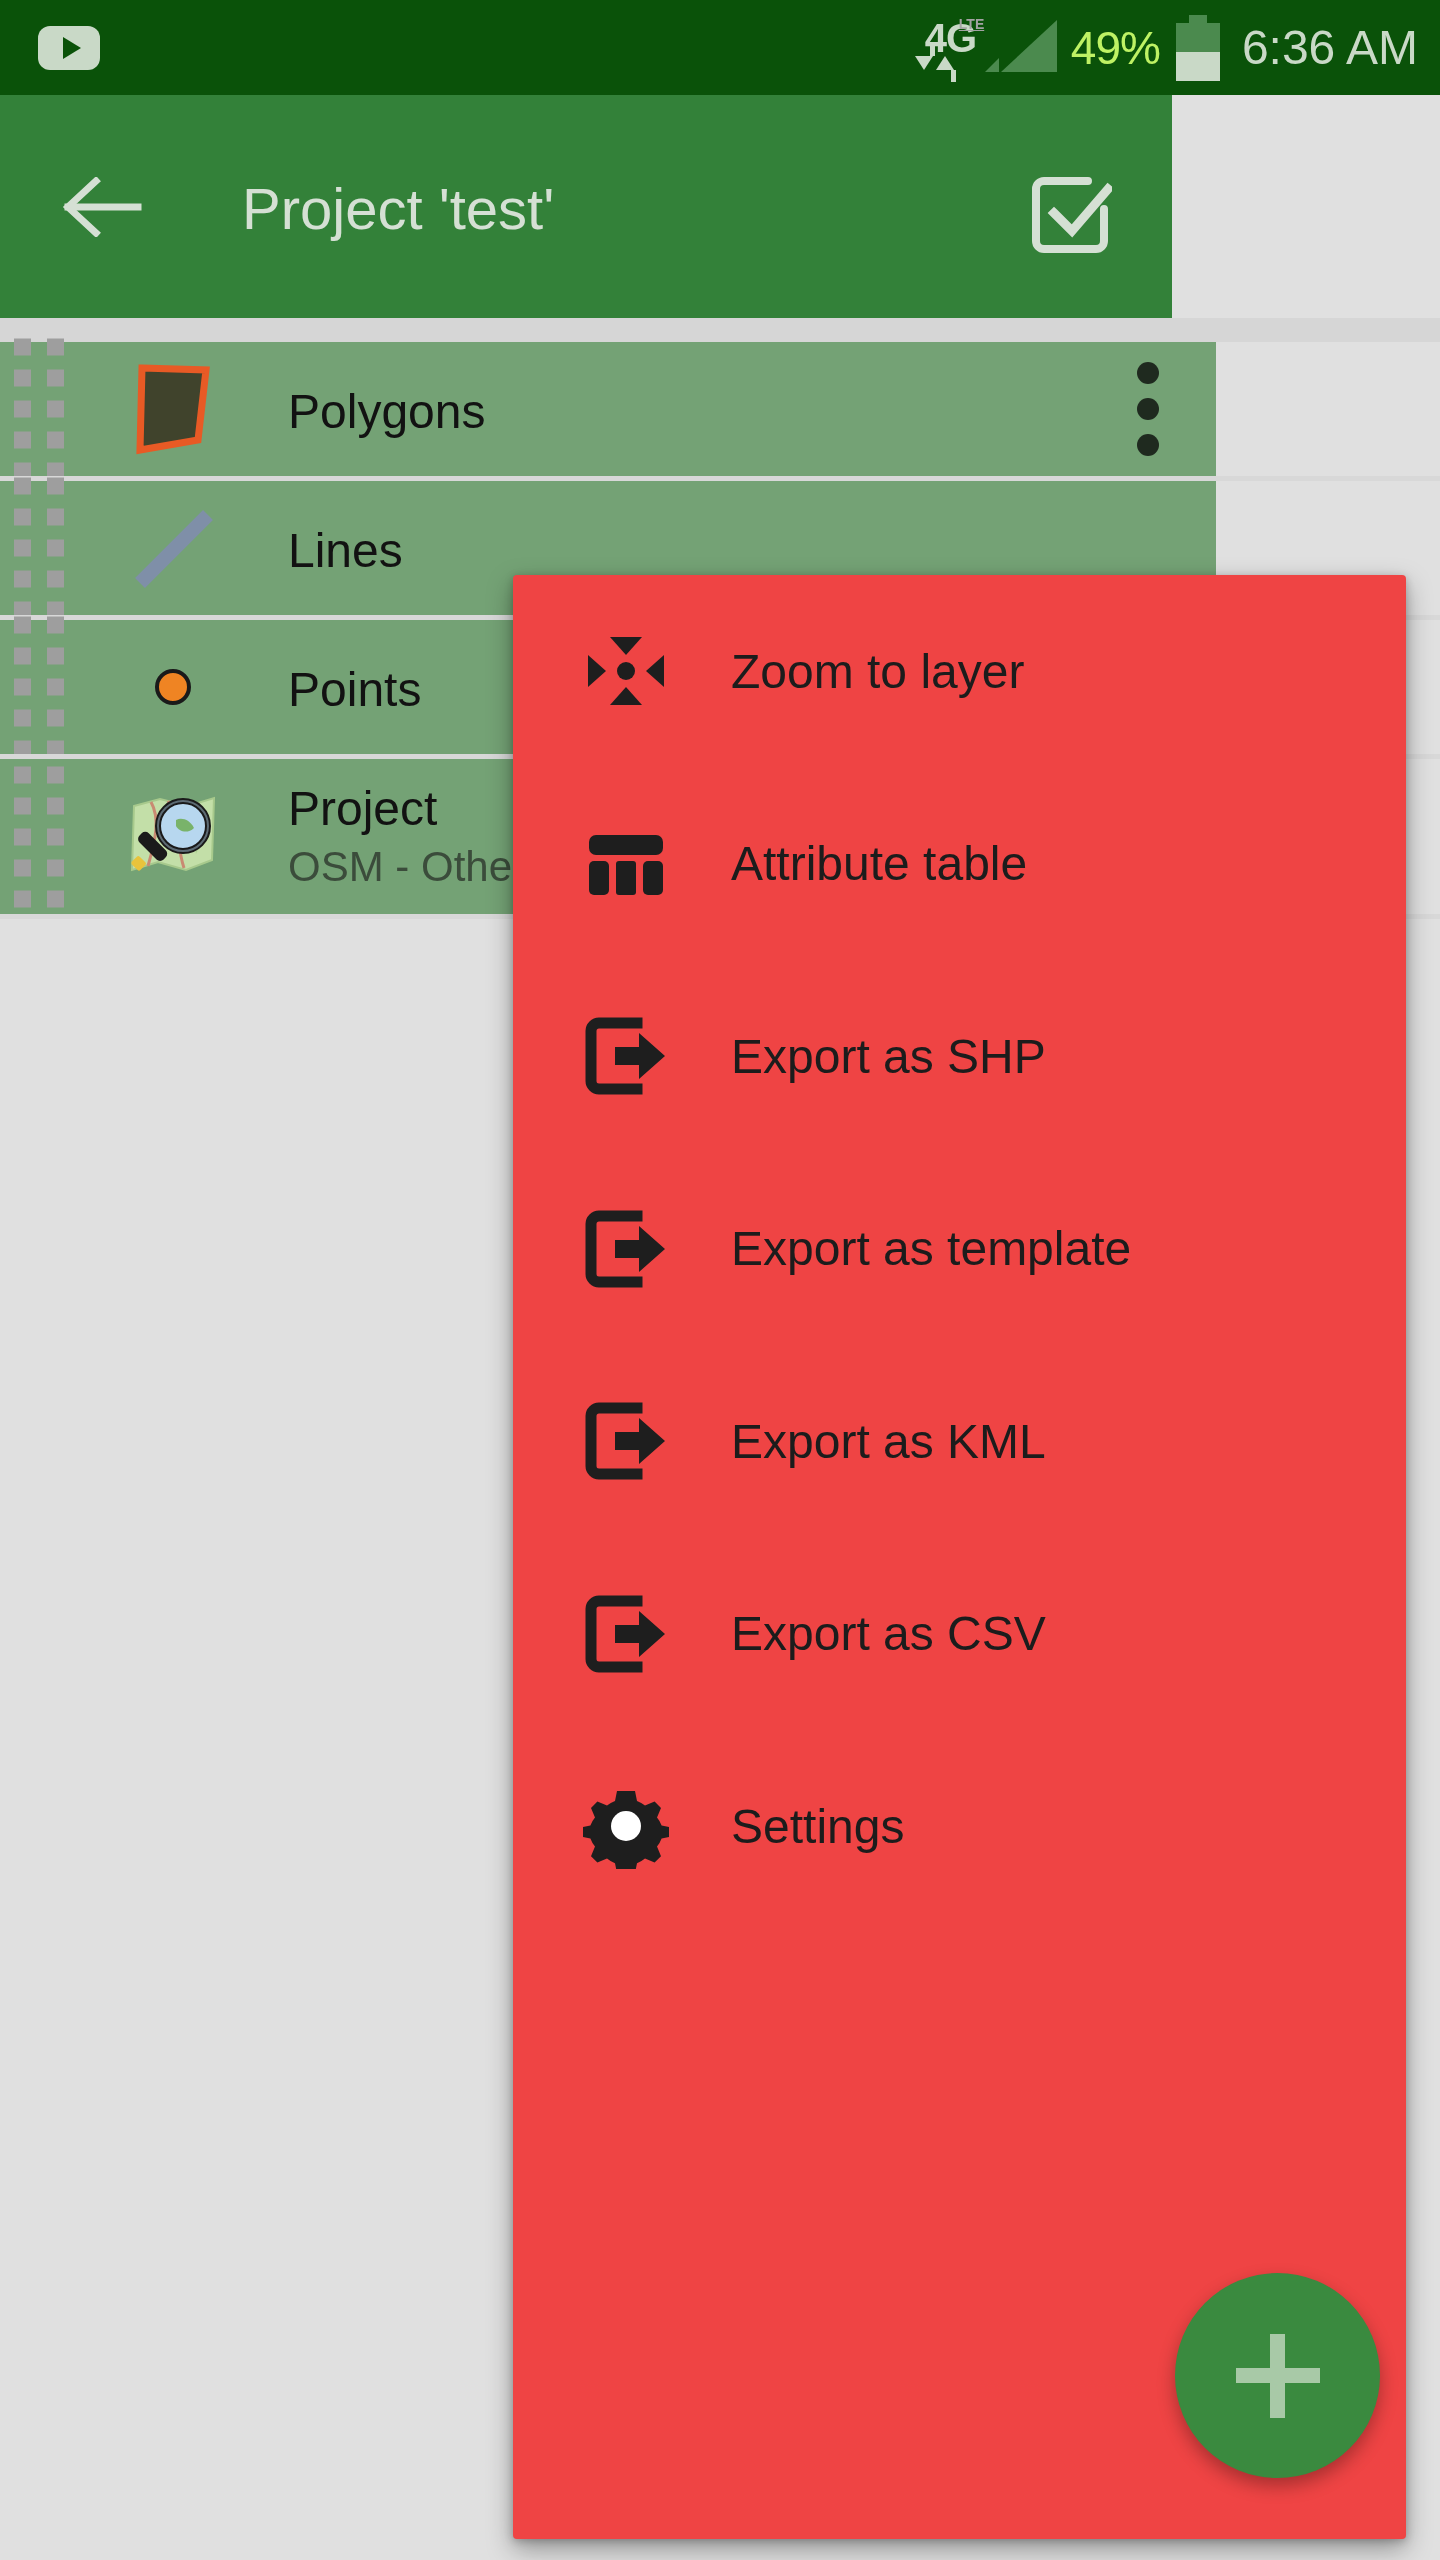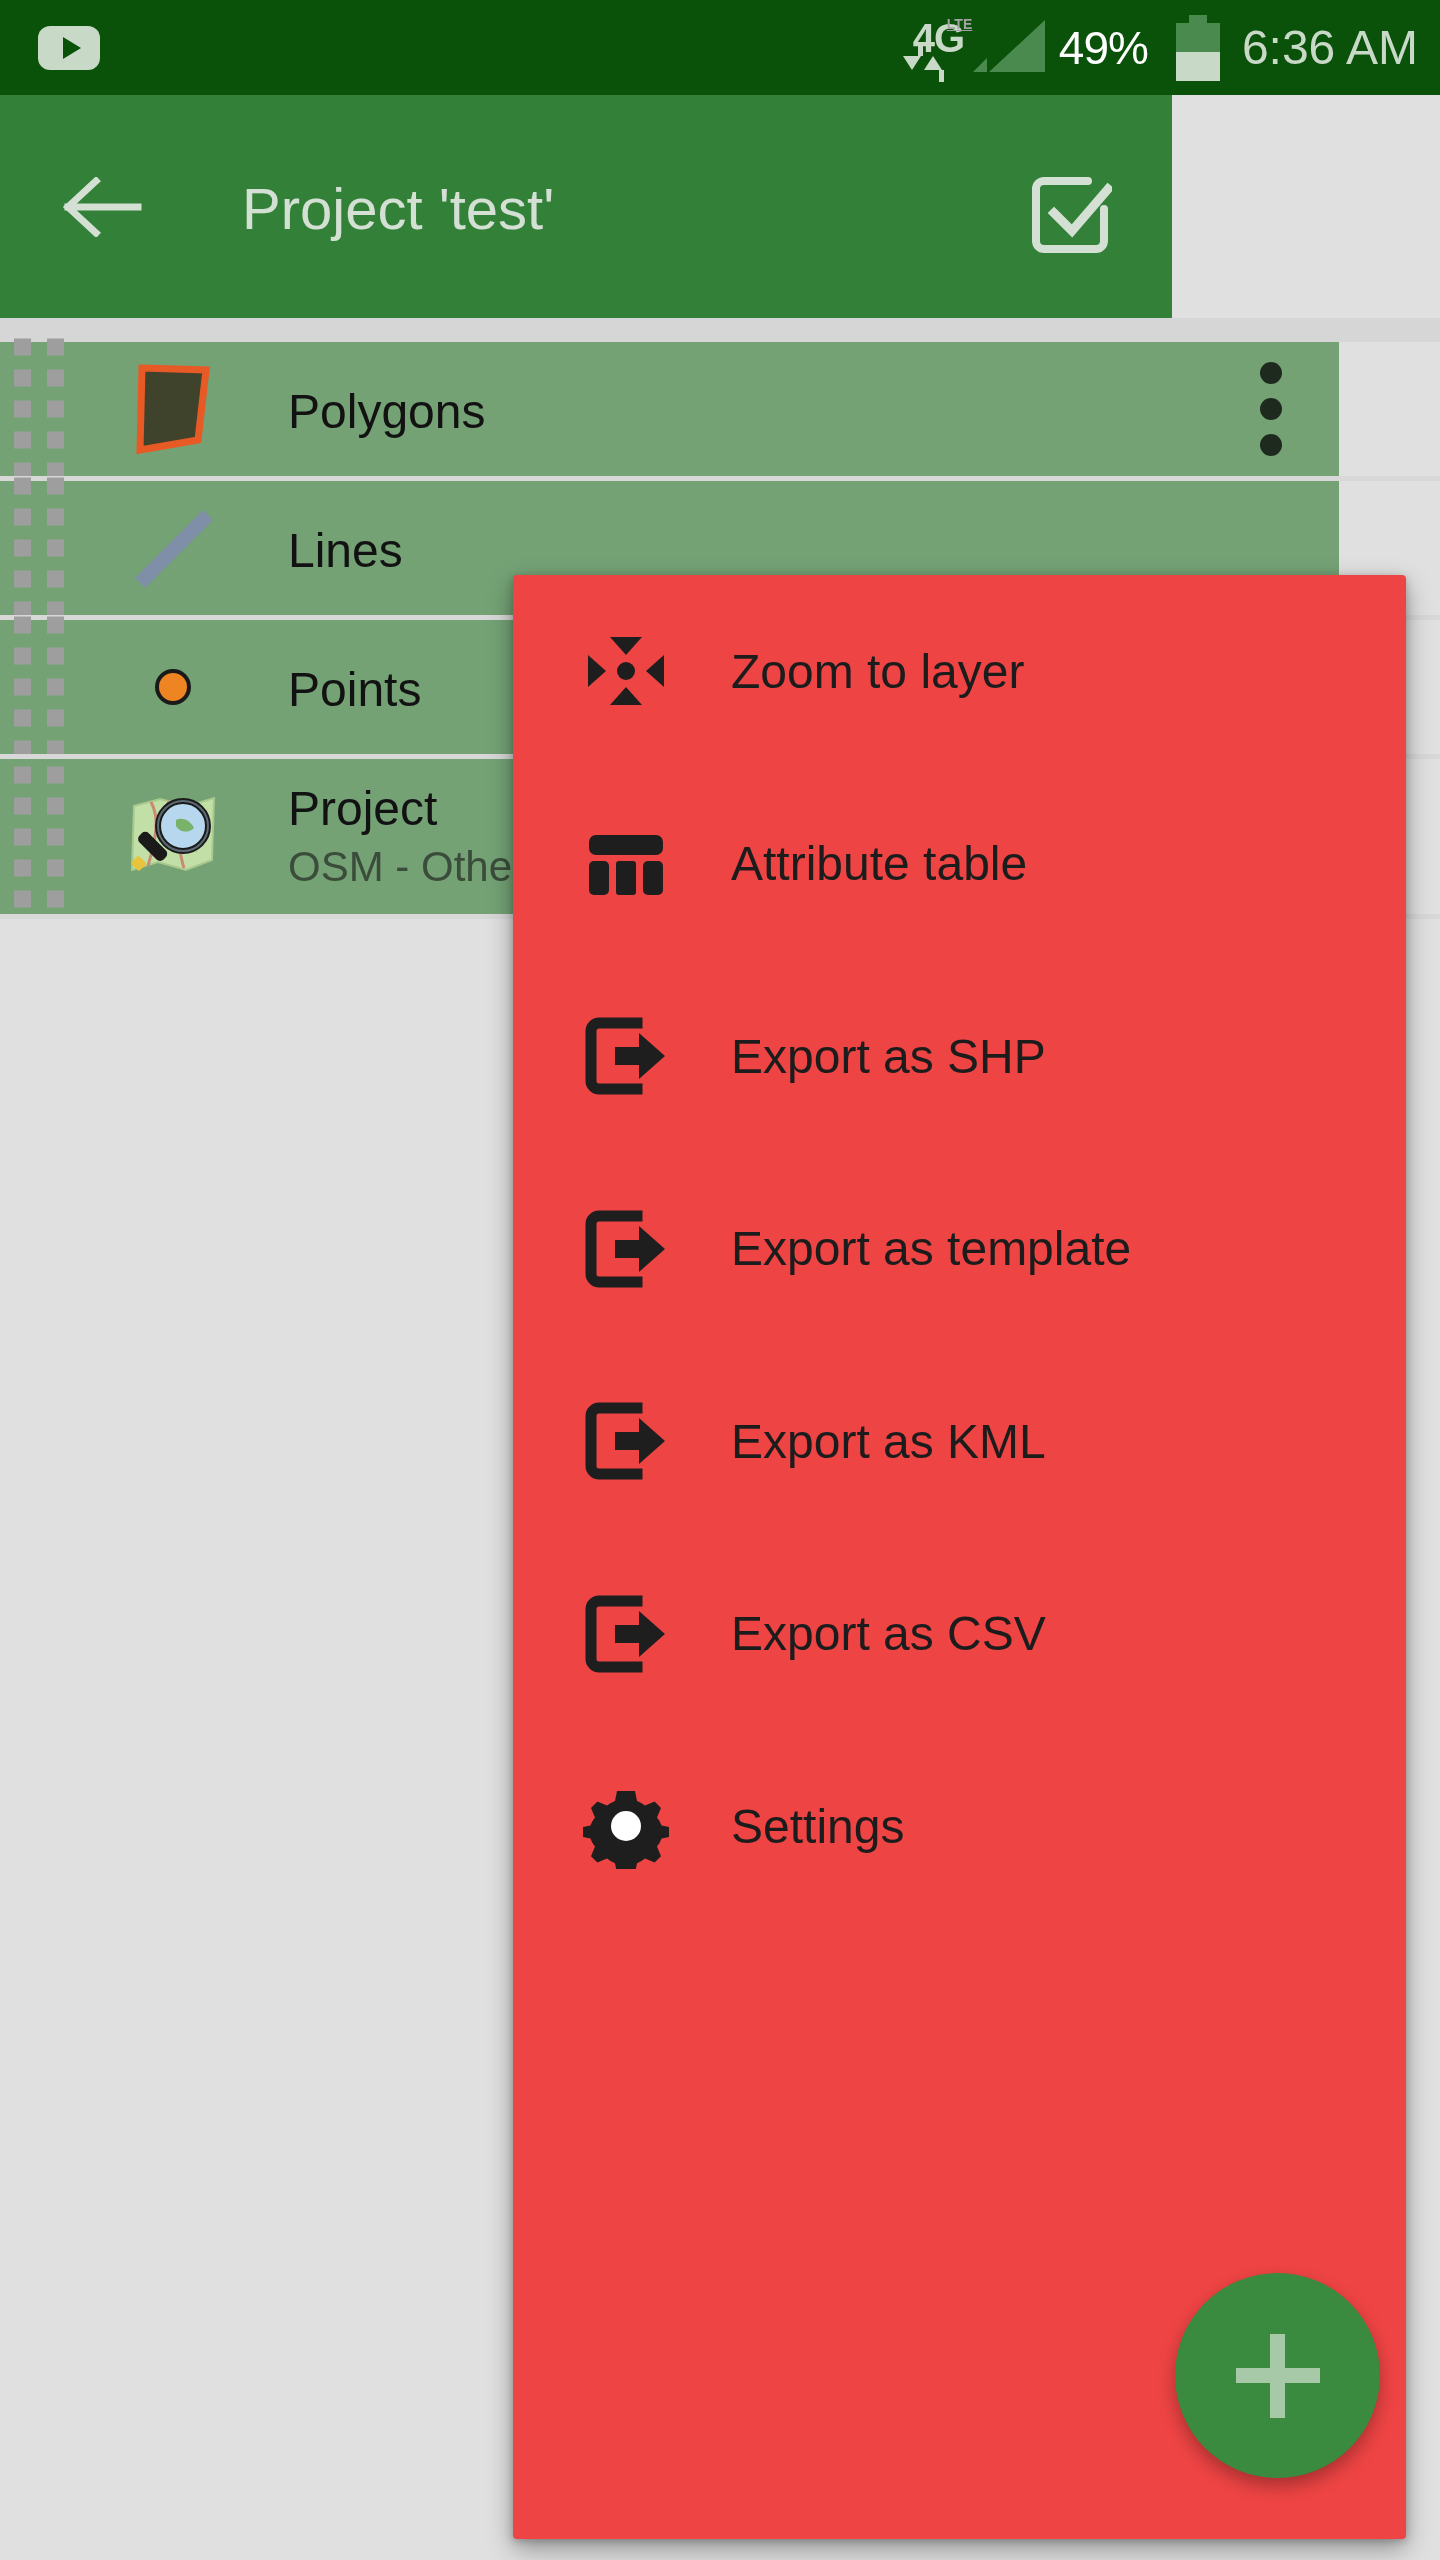--- a/index.html
+++ b/index.html
@@ -32,21 +32,21 @@
   .arr-d{ border-left:9px solid transparent;border-right:9px solid transparent;border-top:14px solid #c9d9c7;}
   .arr-u{ border-left:9px solid transparent;border-right:9px solid transparent;border-bottom:14px solid #c9d9c7;}
   .arr-stem{position:absolute;width:5px;height:12px;background:#c9d9c7;left:6.5px;}
   .arr-d .arr-stem{top:-26px;}
   .arr-u .arr-stem{top:14px;}
   .signal{ width:72px; height:60px; position:relative; margin-right:14px;}
   .signal .big{ position:absolute; right:0; bottom:6px; width:0;height:0;
     border-right:56px solid #4b8a4e; border-top:52px solid transparent;}
   .signal .sm{ position:absolute; left:0; bottom:6px; width:0;height:0;
     border-right:14px solid #4b8a4e; border-top:14px solid transparent;}
-  .batt-pct{ color:#ffffff; font-size:46px; margin-right:28px; letter-spacing:-1px;}
+  .batt-pct{ color:#bef264; font-size:46px; margin-right:16px; letter-spacing:-1px;}
   .battery{ position:relative; width:44px; height:66px; margin-right:22px;}
   .battery .cap{position:absolute;left:13px;top:0;width:18px;height:8px;background:#4b8a4e;}
   .battery .body{position:absolute;left:0;top:8px;width:44px;height:58px;background:#4b8a4e;}
   .battery .fill{position:absolute;left:0;bottom:0;width:44px;height:29px;background:#c9d9c7;}
   .clock{ color:#c9d9c7; font-size:48px; letter-spacing:0px;}
 
   
   .app-bar{
     position:absolute; left:0; top:95px; width:1172px; height:223px;
     background:#338139;
@@ -56,21 +56,21 @@
   .app-title{
     position:absolute; left:242px; top:80px;
     color:#d5e0d4; font-size:58px; letter-spacing:0px; white-space:nowrap;
   }
   .check-btn{ position:absolute; right:60px; top:78px; width:84px; height:84px; cursor:pointer;}
 
   
   .list-area{ position:absolute; left:0; top:318px; width:1440px; height:2242px; background:#e0e0e0;}
   .list-gap{ position:absolute; left:0; top:0; width:1440px; height:24px; background:#d6d6d6;}
   .layer-row{
-    position:absolute; left:0; width:1339px; background:#74a275;
+    position:absolute; left:0; width:1216px; background:#74a275;
   }
   .layer-row .divider{ position:absolute; left:0; bottom:-5px; width:1440px; height:5px; background:#d8d8d8;}
   .drag-handle{ position:absolute; left:14px; top:50%; transform:translateY(-50%);
     display:grid; grid-template-columns:repeat(2,17px); grid-gap:14px 16px;}
   .drag-handle i{ display:block; width:17px; height:17px; background:#9e9e9e; }
   .layer-icon{ position:absolute; left:122px; top:50%; transform:translateY(-50%);
     width:110px; height:110px; }
   .layer-label{ position:absolute; left:288px; color:#121212; font-size:48px; white-space:nowrap;}
   .layer-sub{ position:absolute; left:288px; color:#3b4c3b; font-size:42px; white-space:nowrap;}
   .row-menu{ position:absolute; right:38px; top:50%; transform:translateY(-50%);

